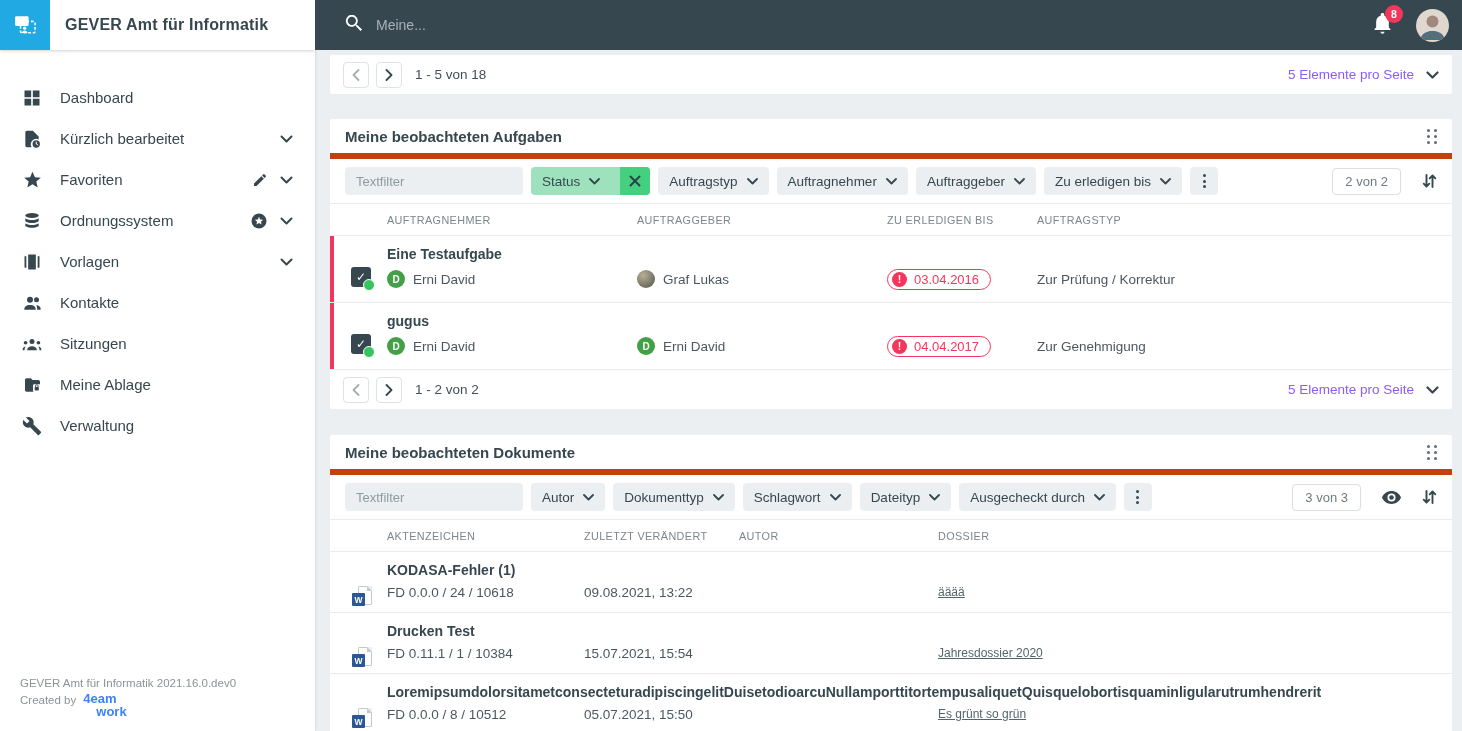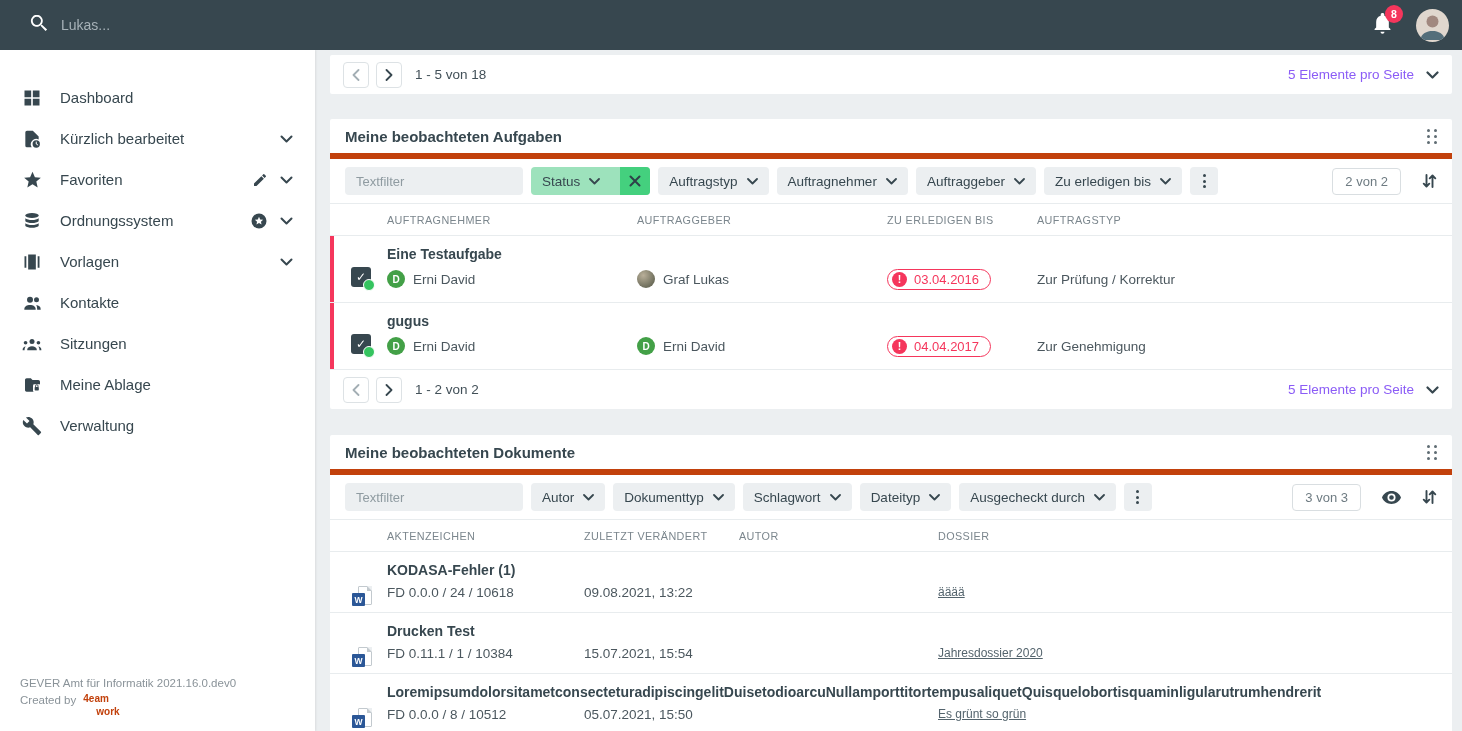--- a/index.html
+++ b/index.html
@@ -24,21 +24,21 @@
   .sidebar { width:315px; background:#fff; display:flex; flex-direction:column; justify-content:space-between; box-shadow:1px 0 2px rgba(0,0,0,.08); z-index:2; }
   .nav { padding-top:27px; }
   .nav-item { height:41px; display:flex; align-items:center; padding:0 22px 0 20px; cursor:pointer; }
   .nav-icon { width:24px; display:flex; justify-content:center; flex:none; }
   .nav-label { margin-left:16px; font-size:15px; font-weight:500; }
   .nav-sp { flex:1; }
   .nav-extra { margin-left:12px; display:flex; align-items:center; }
   .side-footer { padding:0 16px 13px 20px; font-size:11.5px; color:#8a9399; }
   .version-line { margin-bottom:5px; }
   .createdby { display:flex; align-items:flex-start; gap:7px; }
-  .brand4tw { color:#c2410c; font-weight:700; font-size:10px; line-height:13px; margin-top:-2px; }
+  .brand4tw { color:#3b82f6; font-weight:700; font-size:13px; line-height:13px; margin-top:-2px; }
   .brand4tw .l2 { margin-left:13px; }
 
   .main { flex:1; padding:5px 10px 0 15px; display:flex; flex-direction:column; overflow:hidden; }
 
   
   .panel { background:#fff; border-radius:2px; margin-bottom:26px; flex:none; }
   .panel-hd { height:40px; display:flex; align-items:center; padding:0 15px; border-bottom:6px solid #c2410c; }
   .panel-title { font-size:15px; font-weight:700; }
   .drag-dots { margin-left:auto; display:grid; grid-template-columns:repeat(2,3px); grid-auto-rows:3px; gap:3px 4px; cursor:grab; }
   .drag-dots i { background:#5f6c73; border-radius:50%; }
@@ -87,28 +87,39 @@
   .doc-page { position:absolute; right:0; top:0; width:14px; height:19px; background:#fff; border:1px solid #c2c9ce; border-radius:1px; }
   .doc-page::after { content:""; position:absolute; right:-1px; top:-1px; border-style:solid; border-width:0 5px 5px 0; border-color:transparent #eceff1 #c2c9ce transparent; }
   .doc-w { position:absolute; left:0; bottom:2px; width:13px; height:13px; background:#2b5797; color:#fff; font-size:8.5px; font-weight:700; display:flex; align-items:center; justify-content:center; border-radius:1px; }
   .dossier-link { font-size:12px; color:#54646d; text-decoration:underline; cursor:pointer; width:fit-content; }
   .chev { flex:none; }
 </style>
 </head>
 <body>
 
 <div class="topbar">
+  <div class="brand">
+    <div class="logo">
+      <svg width="27" height="27" viewBox="0 0 26 26">
+        <rect x="3" y="4" width="13" height="9.5" rx="1.2" fill="#fff"></rect>
+        <rect x="8.2" y="9" width="14" height="11" rx="1.2" fill="none" stroke="#fff" stroke-width="1.5" stroke-dasharray="2.6 1.8"></rect>
+        <circle cx="12.2" cy="15.6" r="1.6" fill="#fff"></circle>
+        <path d="M9.4 20.3c.3-1.7 1.3-2.5 2.8-2.5s2.5.8 2.8 2.5z" fill="#fff"></path>
+      </svg>
+    </div>
+    <div class="brand-title">GEVER Amt für Informatik</div>
+  </div>
   <div class="topbar-right">
     <div class="search">
       <span>
         <svg width="18" height="18" viewBox="0 0 20 20">
             <path d="M13.7 12.2h-.8l-.3-.3a6.6 6.6 0 1 0-.7.7l.3.3v.8L17.3 19l1.7-1.7-5.3-5.1zm-6.1 0a4.6 4.6 0 1 1 0-9.2 4.6 4.6 0 0 1 0 9.2z" fill="#fff"></path>
           </svg>
       </span>
-      <span class="search-ph">Lukas...</span>
+      <span class="search-ph">Meine...</span>
     </div>
     <div class="tb-spacer"></div>
     <div class="bell-wrap">
       <span>
         <svg width="19" height="21" viewBox="0 0 24 26">
             <path d="M12 26c1.4 0 2.5-1.1 2.5-2.5h-5C9.5 24.9 10.6 26 12 26zm8-8v-7c0-3.9-2.1-7.1-5.7-7.9V2a2.3 2.3 0 1 0-4.6 0v1.1C6.1 3.9 4 7.1 4 11v7l-2 2v1.2h20V20l-2-2z" fill="#fff"></path>
           </svg>
       </span>
       <span class="badge">8</span>
     </div>

